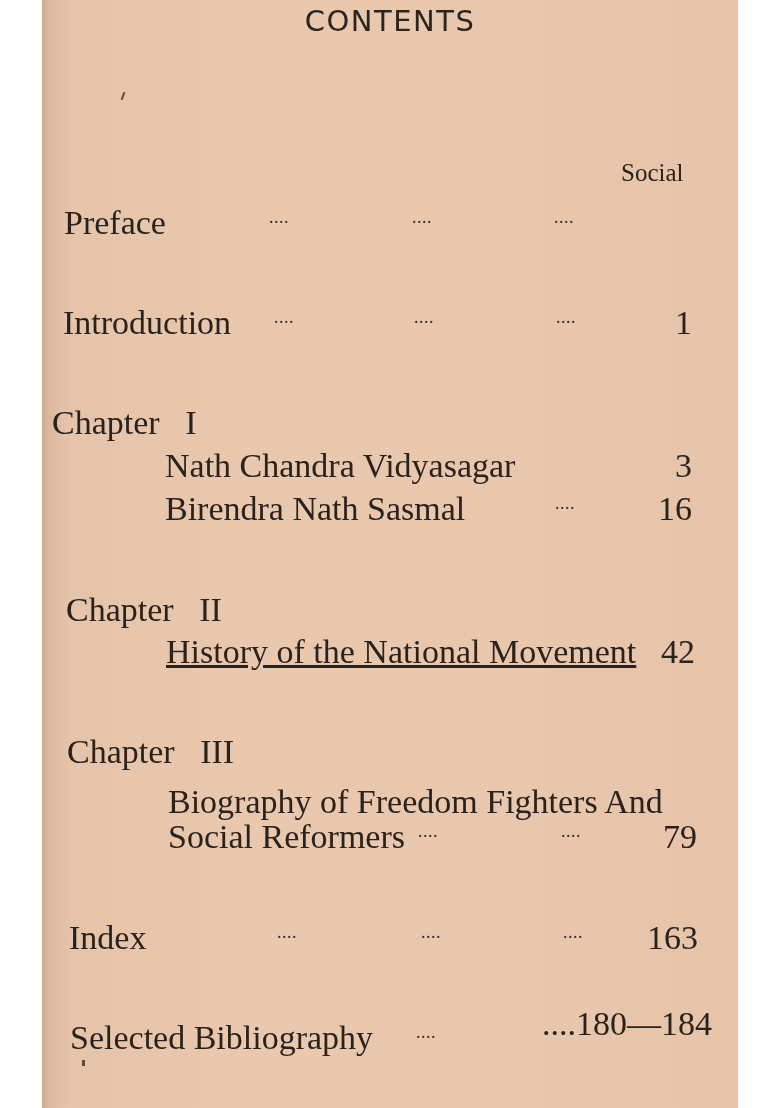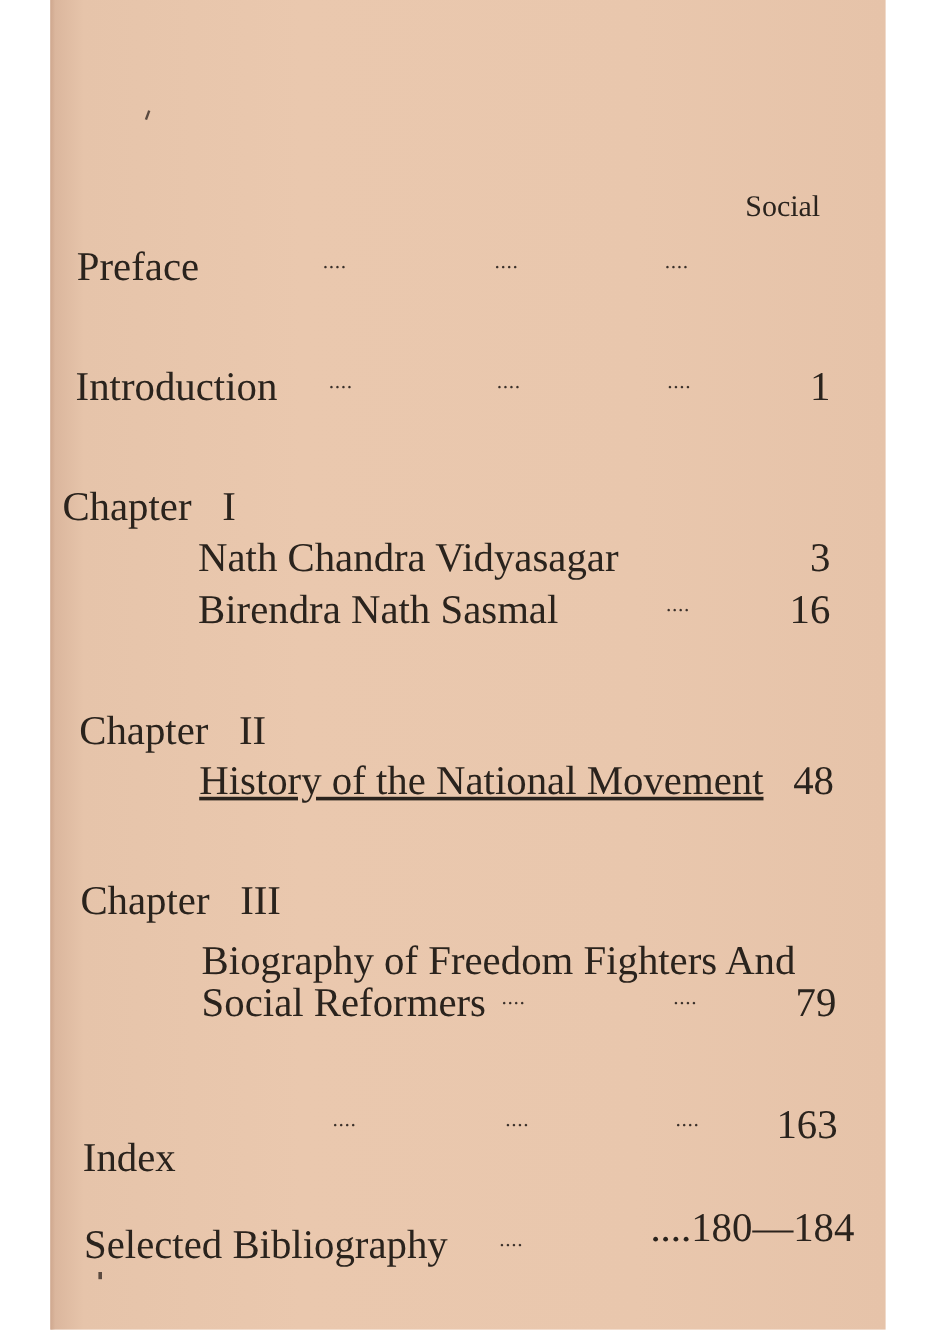--- a/index.html
+++ b/index.html
@@ -29,20 +29,21 @@
     font-size: 18px; letter-spacing: 0.5px; white-space: nowrap; line-height: 1;
   }
   .num { text-align: right; }
   .mark { position: absolute; background: #5a4a40; }
 </style>
 </head>
 <body>
 
 <div class="page">
 
+  <div class="title">CONTENTS</div>
 
   <div class="txt" style="left:579px; top:160px; font-size:25px;">Social</div>
 
   <div>
     <div class="txt" style="left:22px; top:206px;">Preface</div>
     <div class="dots" style="left:227px; top:208px;">....</div>
     <div class="dots" style="left:370px; top:208px;">....</div>
     <div class="dots" style="left:512px; top:208px;">....</div>
   </div>
 
@@ -59,34 +60,34 @@
     <div class="txt" style="left:123px; top:449px;">Nath Chandra Vidyasagar</div>
     <div class="txt num" style="left:600px; width:50px; top:449px;">3</div>
     <div class="txt" style="left:123px; top:492px;">Birendra Nath Sasmal</div>
     <div class="dots" style="left:513px; top:494px;">....</div>
     <div class="txt num" style="left:600px; width:50px; top:492px;">16</div>
   </div>
 
   <div>
     <div class="txt" style="left:24px; top:593px; white-space:pre;">Chapter   II</div>
     <div class="txt" style="left:124px; top:635px;text-decoration:underline;">History of the National Movement</div>
-    <div class="txt num" style="left:600px; width:53px; top:635px;">48</div>
+    <div class="txt num" style="left:600px; width:53px; top:635px;">42</div>
   </div>
 
   <div>
     <div class="txt" style="left:25px; top:735px; white-space:pre;">Chapter   III</div>
     <div class="txt" style="left:126px; top:785px;">Biography of Freedom Fighters And</div>
     <div class="txt" style="left:126px; top:820px;">Social Reformers</div>
     <div class="dots" style="left:376px; top:822px;">....</div>
     <div class="dots" style="left:519px; top:822px;">....</div>
     <div class="txt num" style="left:600px; width:55px; top:820px;">79</div>
   </div>
 
   <div>
-    <div class="txt" style="left:27px; top:921px;margin-top:28px;">Index</div>
+    <div class="txt" style="left:27px; top:921px;">Index</div>
     <div class="dots" style="left:235px; top:923px;">....</div>
     <div class="dots" style="left:379px; top:923px;">....</div>
     <div class="dots" style="left:521px; top:923px;">....</div>
     <div class="txt num" style="left:590px; width:66px; top:921px;">163</div>
   </div>
 
   <div>
     <div class="txt" style="left:28px; top:1021px;">Selected Bibliography</div>
     <div class="dots" style="left:374px; top:1023px;">....</div>
     <div class="txt num" style="left:500px; width:158px; top:991px;margin-top:16px;">....180—184</div>

